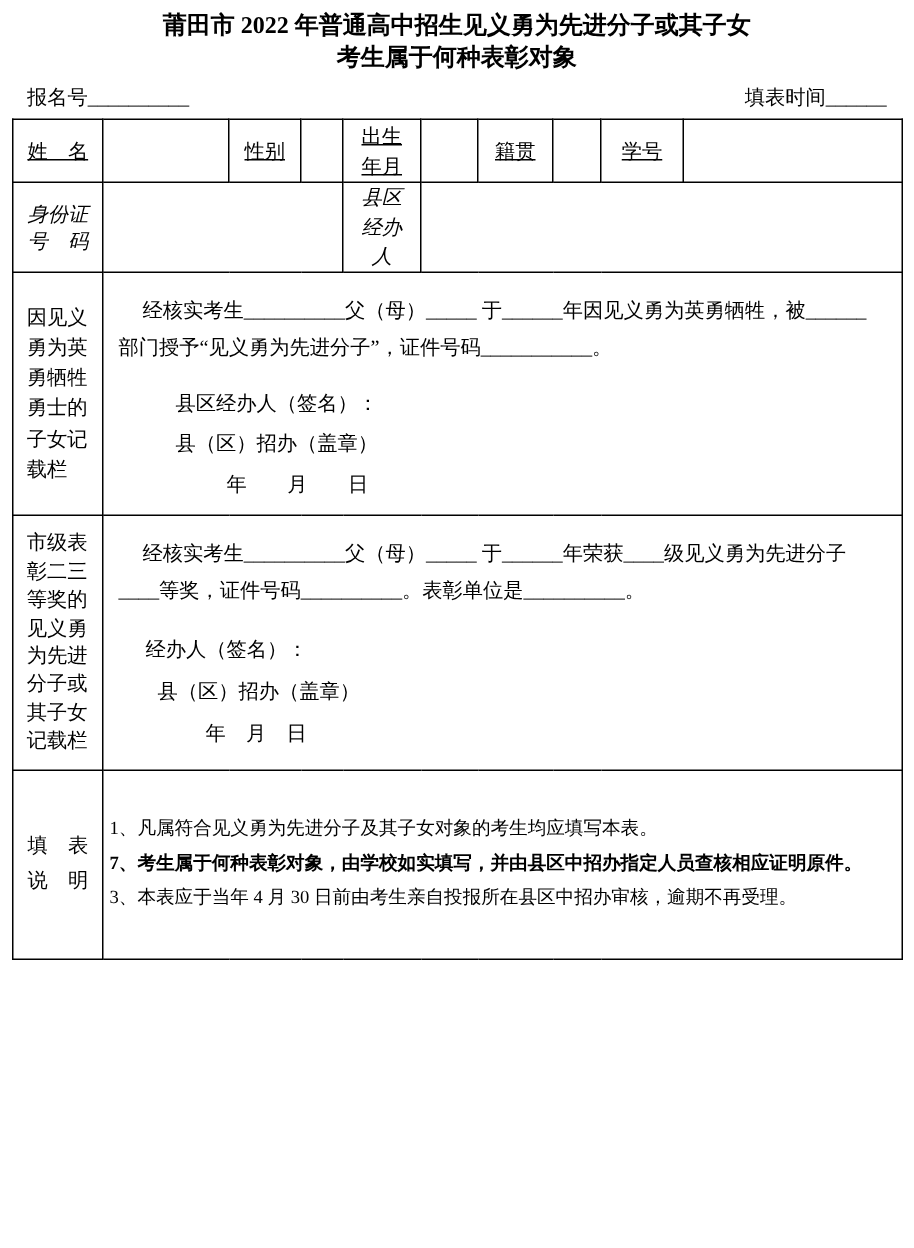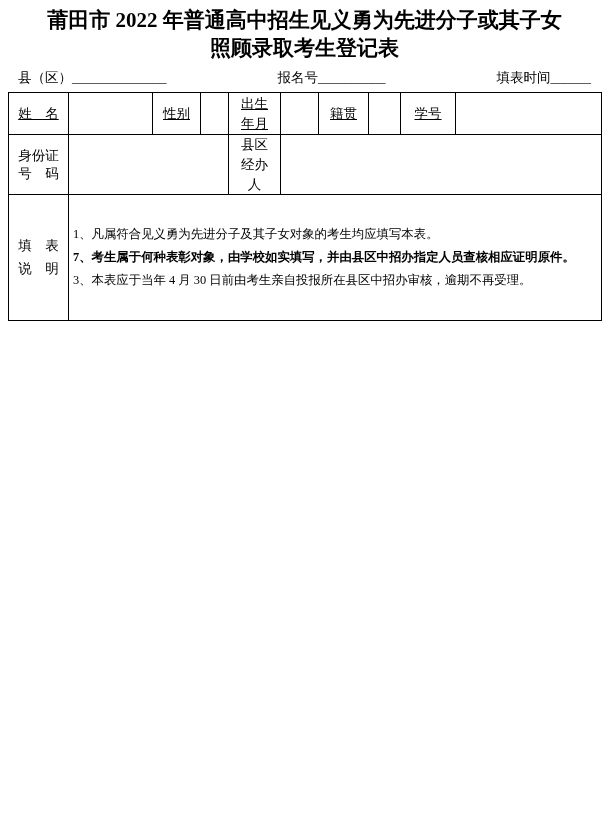--- a/index.html
+++ b/index.html
@@ -4,37 +4,37 @@
 <style>
   * { margin:0; padding:0; box-sizing:border-box; }
   html,body { background:#ffffff; }
   body {
     width:609px; height:832px;
     font-family:"Liberation Serif","DejaVu Serif",serif;
     color:#000;
   }
   .page { width:609px; height:832px; padding:5px 8px 4px 8px; background:#fff; }
 
-  .title { text-align:center; font-weight:bold; font-size:21px; line-height:1.32; margin-top:2px; }
+  .title { text-align:center; font-weight:bold; font-size:16px; line-height:1.32; margin-top:2px; }
 
   .header-line {
     display:flex; justify-content:space-between; align-items:flex-end;
     font-size:13.5px; margin:7px 10px 5px 10px; white-space:pre-wrap;
   }
   .blank { letter-spacing:0; }
 
   table.form-table {
     border-collapse:collapse; table-layout:fixed;
     width:593px; border:1.5px solid #000;
   }
   td { border:1px solid #000; font-size:13.5px; vertical-align:middle; padding:0; }
   td.c { text-align:center; }
 
   tr.r1 { height:42px;text-decoration:underline; }
-  tr.r2 { height:54px; }
+  tr.r2 { height:54px;font-style:italic; }
   tr.s1 { height:162px; }
   tr.s2 { height:190px; }
   tr.s3 { height:170px; }
   tr.rn { height:126px; }
 
   .wrap2 { width:2.1em; margin:0 auto; word-break:break-all; line-height:1.45; }
   .wrap3 { width:3.06em; margin:0 auto; word-break:break-all; text-align:left; }
   .lab1 { line-height:1.5; }
   .lab2 { line-height:1.28; }
   .lab3 { line-height:1.4; }
@@ -57,25 +57,24 @@
   td.notes p.bold { font-weight:bold; }
   .notes-lab div { line-height:1.7; }
 </style>
 </head>
 <body>
 
 <div class="page">
 
   <div class="title">
     <div>莆田市 2022 年普通高中招生见义勇为先进分子或其子女</div>
-    <div>照顾录取考生登记表</div>
+    <div>考生属于何种表彰对象</div>
   </div>
 
   <div class="header-line">
-    <span><span>县（区）</span><span class="blank">______________</span></span>
     <span><span>报名号</span><span class="blank">__________</span></span>
     <span><span>填表时间</span><span class="blank">______</span></span>
   </div>
 
   <table class="form-table">
     <colgroup>
       <col style="width:60px">
         <col style="width:84px">
         <col style="width:48px">
         <col style="width:28px">
@@ -108,22 +107,44 @@
         <div>身份证</div>
         <div>号　码</div>
       </td>
       <td colspan="3"></td>
       <td class="c">
             <div class="wrap2">县区经办人</div>
           </td>
       <td colspan="5"></td>
     </tr>
 
+    <tr class="s1">
+      <td class="c">
+        <div class="wrap3 lab1">因见义勇为英勇牺牲勇士的子女记载栏</div>
+      </td>
+      <td colspan="9" class="sec">
+        <p class="para">经核实考生__________父（母）_____ 于______年因见义勇为英勇牺牲，被______部门授予“见义勇为先进分子”，证件号码___________。</p>
+        <p class="sub s1sig">县区经办人（签名）：</p>
+        <p class="sub s1seal">县（区）招办（盖章）</p>
+        <p class="sub s1date">年　　月　　日</p>
+      </td>
+    </tr>
 
 
+    <tr class="s3">
+      <td class="c">
+        <div class="wrap3 lab3">市级表彰二三等奖的见义勇为先进分子或其子女记载栏</div>
+      </td>
+      <td colspan="9" class="sec">
+        <p class="para">经核实考生__________父（母）_____ 于______年荣获____级见义勇为先进分子____等奖，证件号码__________。表彰单位是__________。</p>
+        <p class="sub s3sig">经办人（签名）：</p>
+        <p class="sub s3seal">县（区）招办（盖章）</p>
+        <p class="sub s3date">年　月　日</p>
+      </td>
+    </tr>
 
     <tr class="rn">
       <td class="c notes-lab">
         <div>填　表</div>
         <div>说　明</div>
       </td>
       <td colspan="9" class="notes">
         <p>1、凡属符合见义勇为先进分子及其子女对象的考生均应填写本表。</p>
         <p class="bold">7、考生属于何种表彰对象，由学校如实填写，并由县区中招办指定人员查核相应证明原件。</p>
         <p>3、本表应于当年 4 月 30 日前由考生亲自投报所在县区中招办审核，逾期不再受理。</p>

